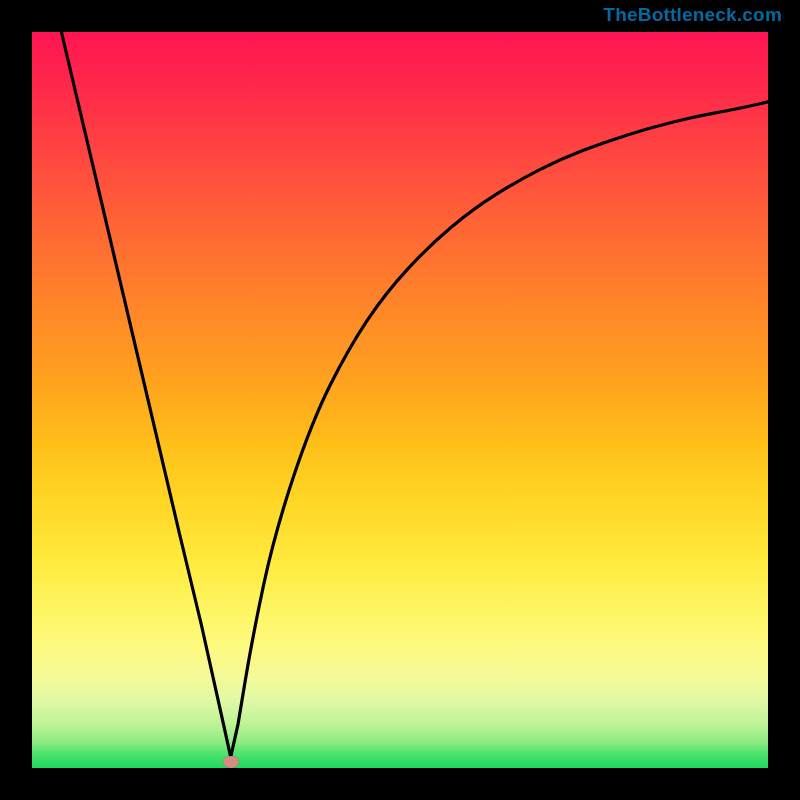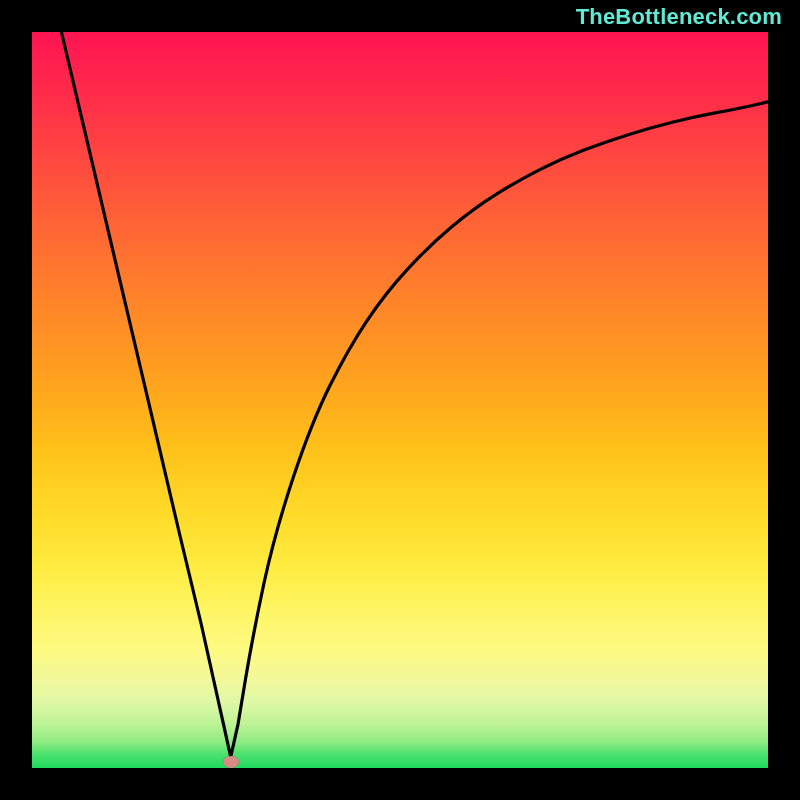--- a/index.html
+++ b/index.html
@@ -8,23 +8,23 @@
     width: 800px;
     height: 800px;
     background: #000;
     font-family: Arial, Helvetica, sans-serif;
     overflow: hidden;
   }
   #watermark {
     position: absolute;
     top: 4px;
     right: 18px;
-    font-size: 22px;
+    font-size: 19px;
     font-weight: 600;
-    color: #5eead4;
+    color: #0369a1;
     letter-spacing: 0.2px;
     user-select: none;
   }
   #frame {
     position: absolute;
     left: 32px;
     top: 32px;
     width: 736px;
     height: 736px;
     background: #000;

